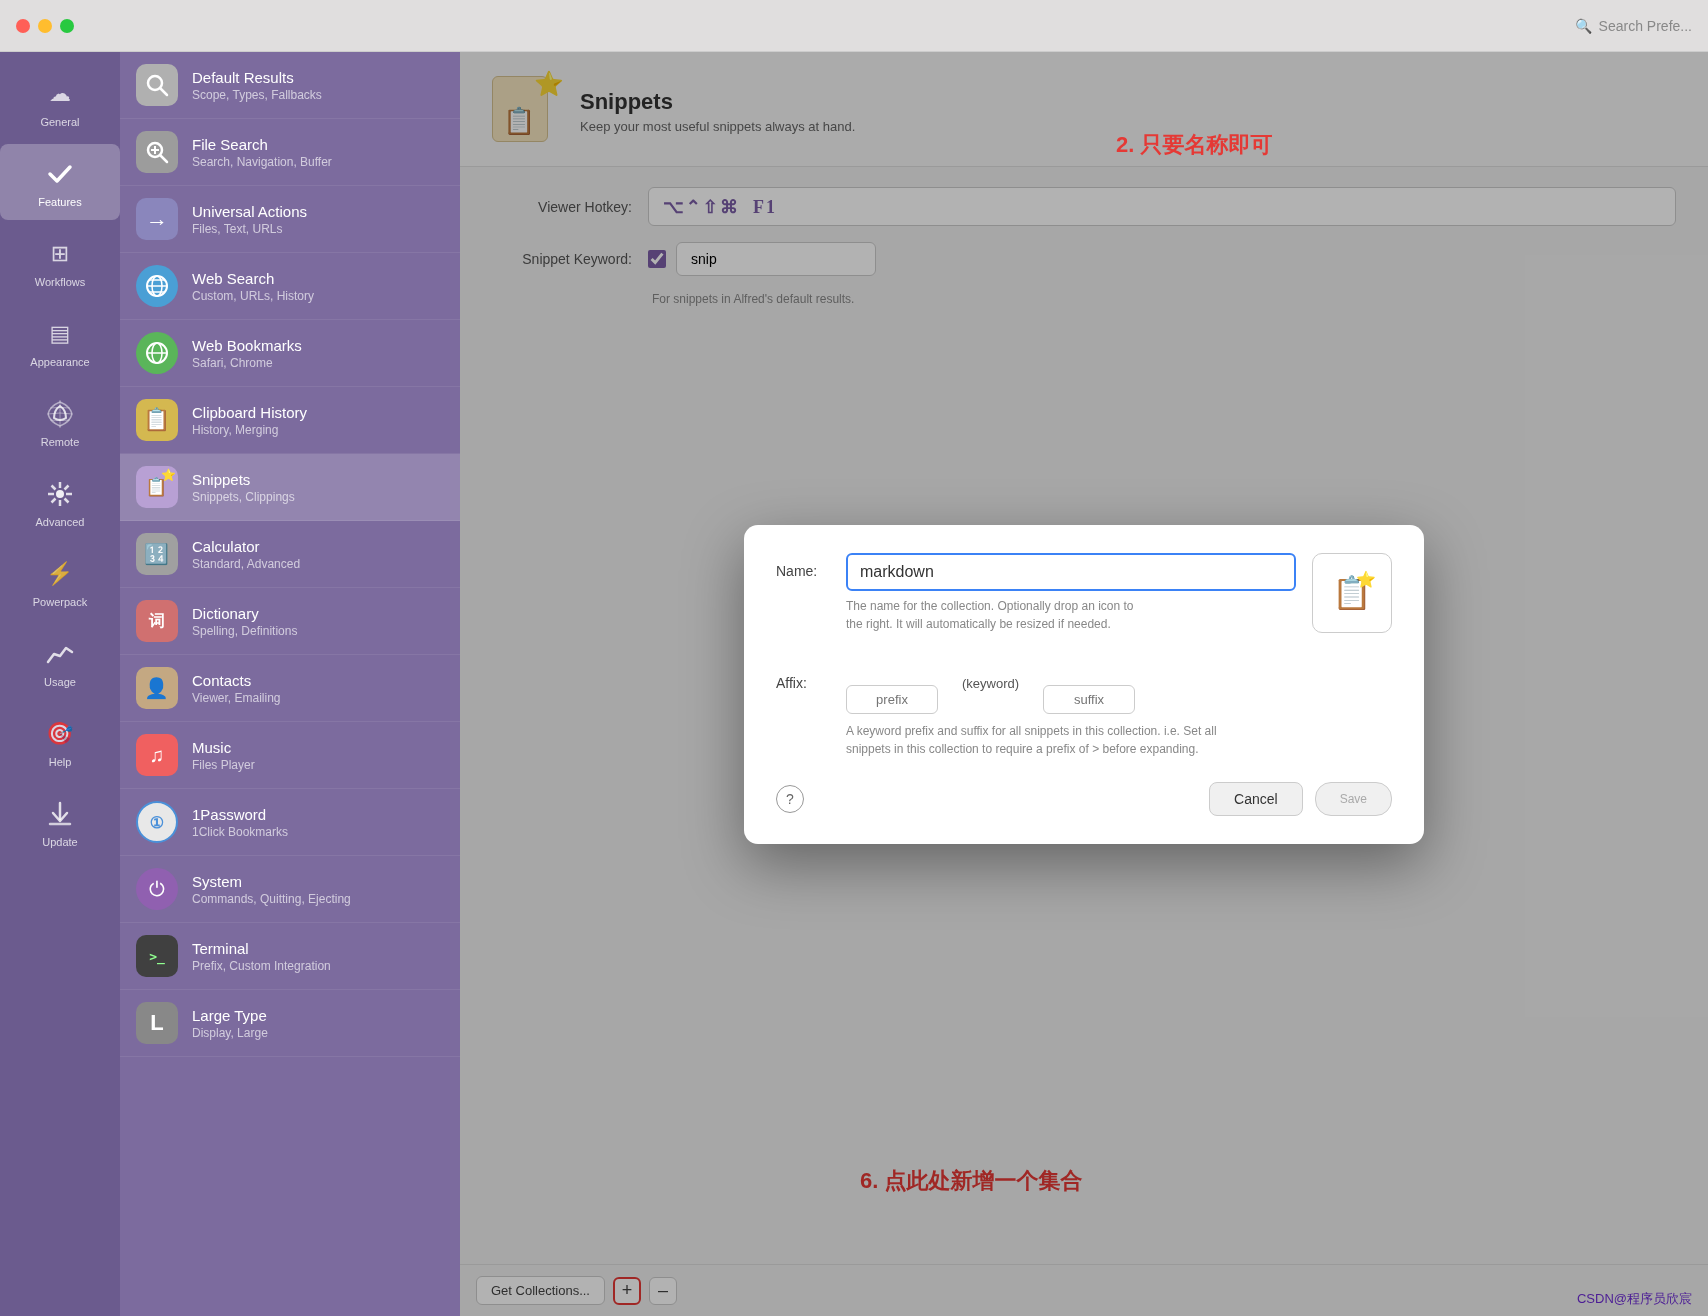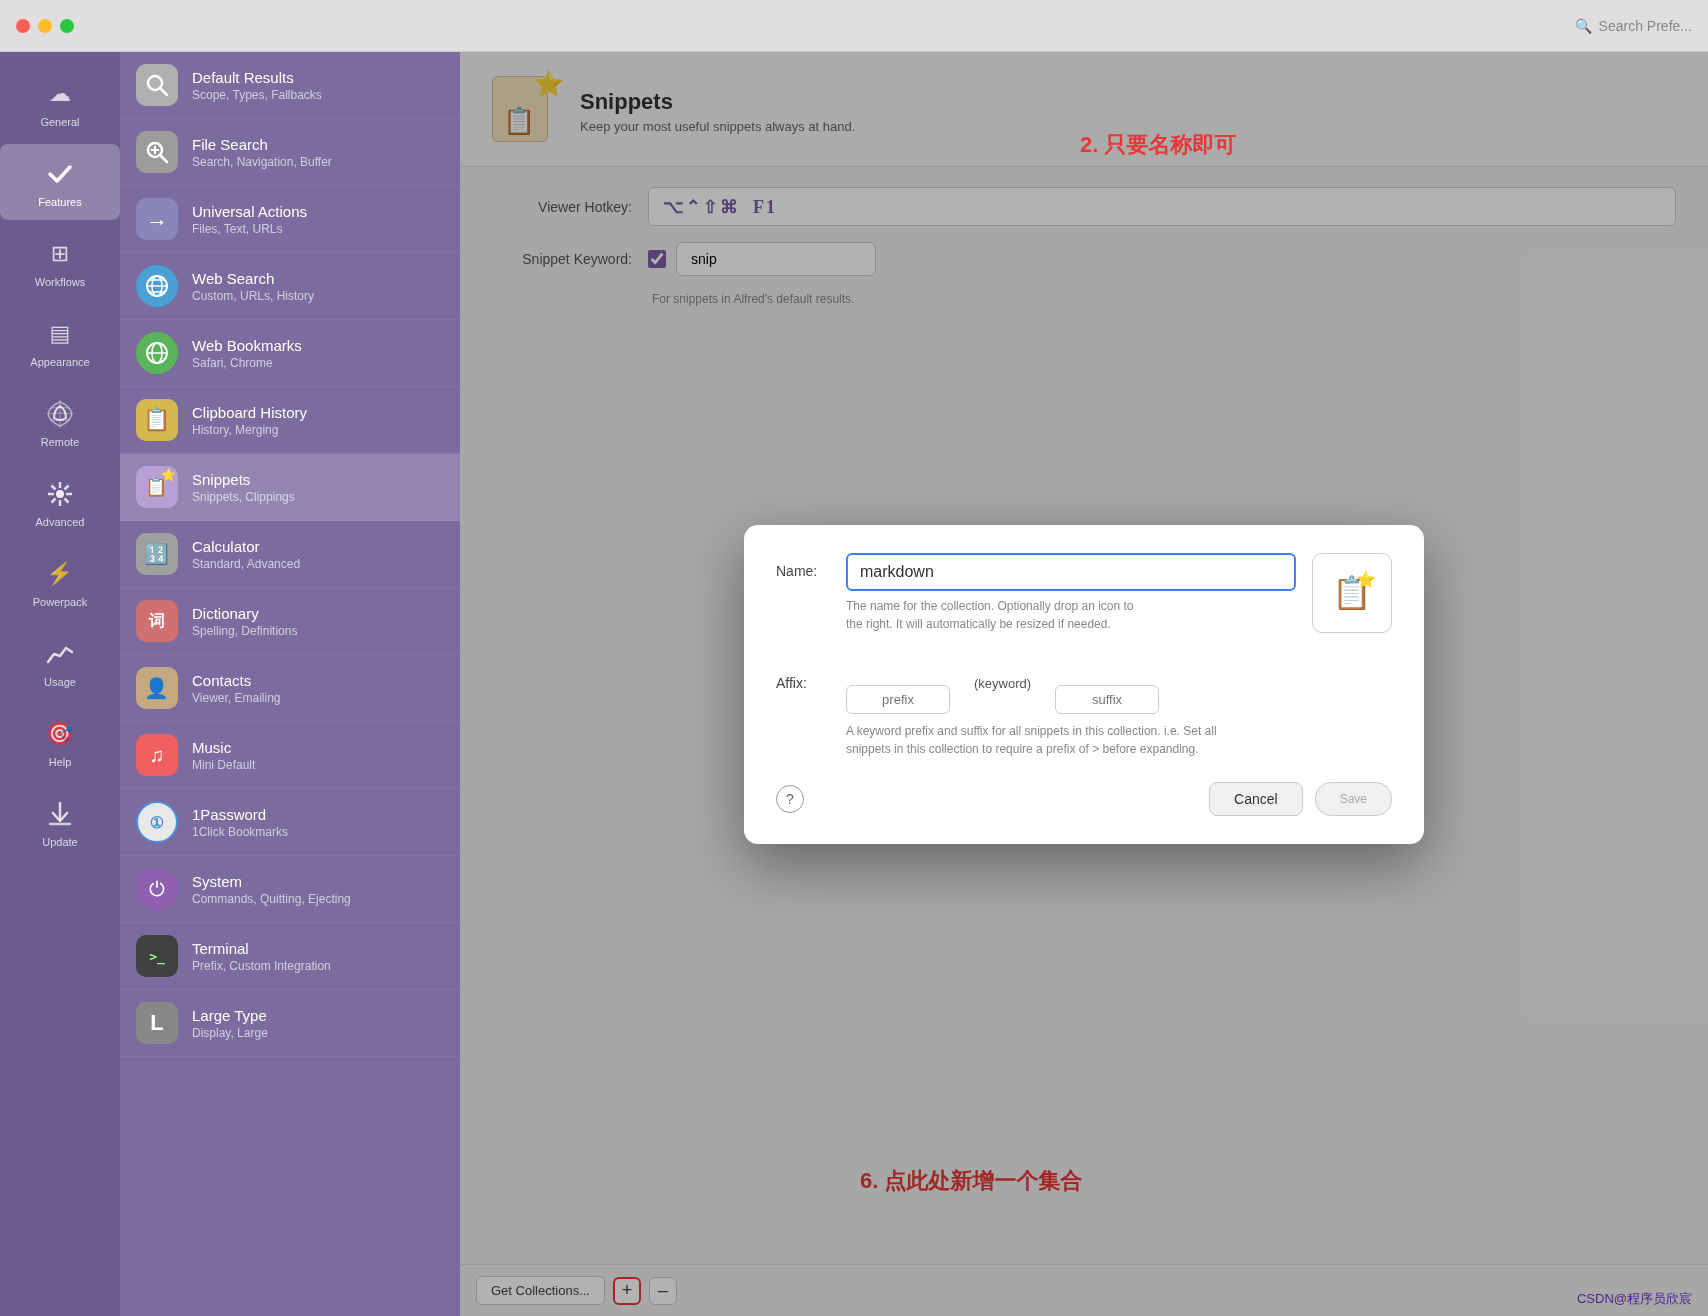--- a/index.html
+++ b/index.html
@@ -338,21 +338,21 @@
       color: #444;
       width: 70px;
       flex-shrink: 0;
     }
     .affix-input {
       border: 1px solid #ccc;
       border-radius: 6px;
       padding: 6px 10px;
       font-size: 13px;
       color: #8b5cf6;
-      width: 104px;
+      width: 92px;
       text-align: center;
       margin-top: 32px;
     }
     .affix-keyword {
       padding: 6px 14px;
       font-size: 13px;
       color: #555;
       margin: 0 10px;
     }
     .affix-note {
@@ -650,21 +650,21 @@
         <div class="subtitle">Viewer, Emailing</div>
       </div>
     </div>
 
     <div class="feature-item">
       <div class="feature-icon" style="background:#f06060; border-radius:10px;">
         <span style="font-size:20px; color:white;">♫</span>
       </div>
       <div class="feature-text">
         <div class="title">Music</div>
-        <div class="subtitle">Mini Default</div>
+        <div class="subtitle">Files Player</div>
       </div>
     </div>
 
     <div class="feature-item">
       <div class="feature-icon" style="background:#e8e8e8; border-radius:50%; border: 2px solid #4a90d9;">
         <span style="font-size:16px; color:#4a90d9; font-weight:bold;">①</span>
       </div>
       <div class="feature-text">
         <div class="title">1Password</div>
         <div class="subtitle">1Click Bookmarks</div>
@@ -737,21 +737,21 @@
     <div class="step1-annotation">6. 点此处新增一个集合</div>
 
     <div class="bottom-bar">
       <button class="get-collections-btn">Get Collections...</button>
       <div class="add-btn">+</div>
       <div class="remove-btn">–</div>
     </div>
 
     <div class="modal-overlay">
 
-      <div style="position:absolute; top: 78px; left: 620px; color:#e53935; font-size:22px; font-weight:bold; z-index:200;">2. 只要名称即可</div>
+      <div style="position:absolute; top: 78px; left: 656px; color:#e53935; font-size:22px; font-weight:bold; z-index:200;">2. 只要名称即可</div>
 
       <div class="modal">
 
         <div class="modal-row">
           <div class="modal-label">Name:</div>
           <div style="flex:1; display:flex; flex-direction:column;">
             <div style="display:flex; align-items:center; gap:0;">
               <input class="modal-name-input" value="markdown" style="">
             </div>
             <div class="modal-hint">

